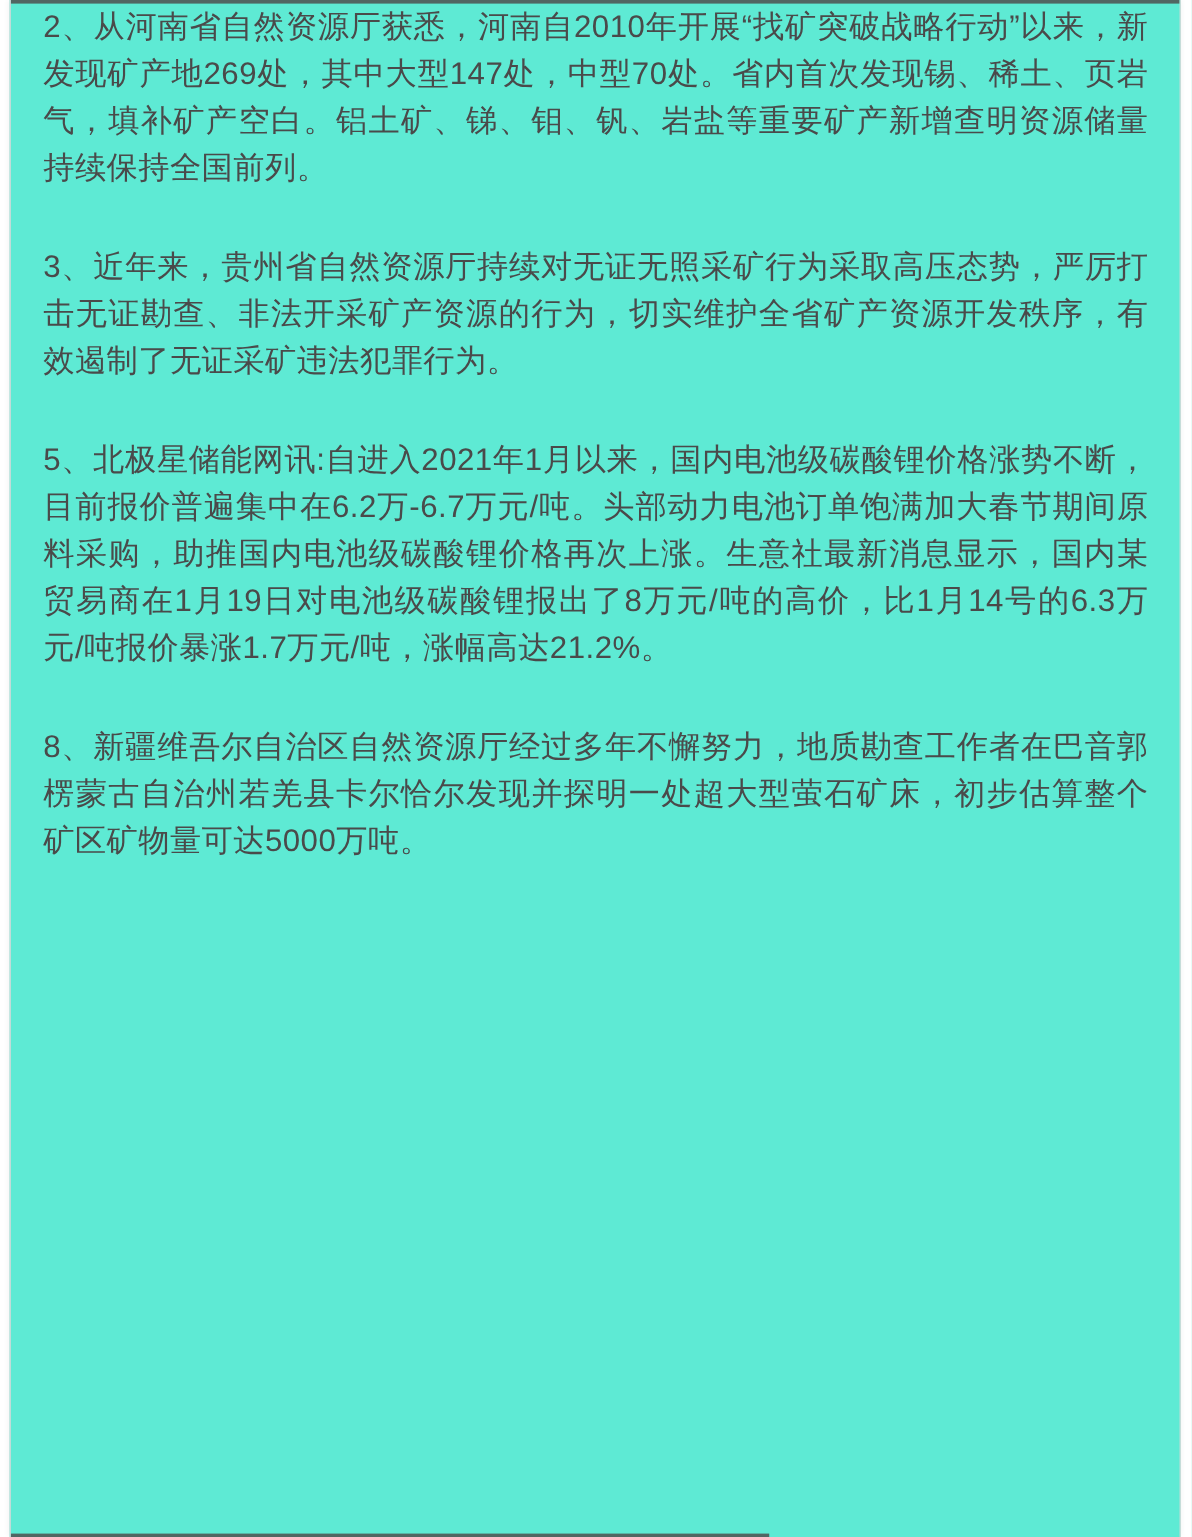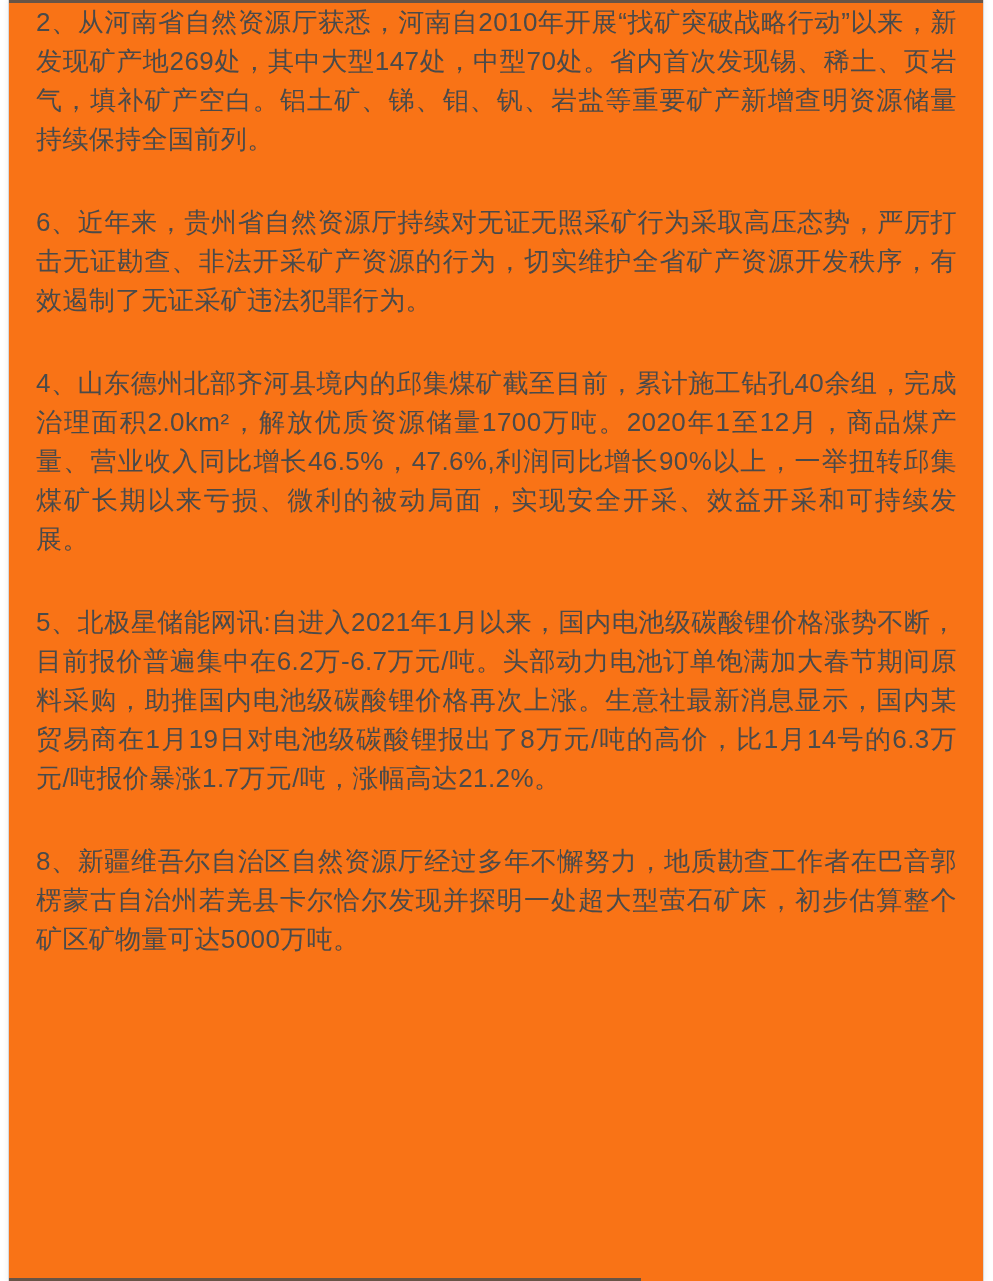--- a/index.html
+++ b/index.html
@@ -13,21 +13,21 @@
     position: relative;
     overflow: hidden;
     font-family: "Liberation Sans", "DejaVu Sans", sans-serif;
   }
   .page-column {
     position: absolute;
     top: 0;
     bottom: 0;
     left: 8px;
     right: 9px;
-    background: #f97316;
+    background: #5eead4;
     border-left: 1px solid #d9d9d9;
     border-right: 1px solid #d9d9d9;
     box-shadow: -2px 0 4px rgba(0,0,0,0.04), 2px 0 4px rgba(0,0,0,0.04);
     overflow: hidden;
   }
   .article {
     padding: 3px 26px 0 27px;
   }
   .article p {
     margin: 0 0 44px 0;
@@ -57,20 +57,19 @@
     width: 632px;
     height: 3px;
   }
 </style>
 </head>
 <body>
 
 <div class="page-column">
   <div class="article">
     <p>2、从河南省自然资源厅获悉，河南自2010年开展“找矿突破战略行动”以来，新发现矿产地269处，其中大型147处，中型70处。省内首次发现锡、稀土、页岩气，填补矿产空白。铝土矿、锑、钼、钒、岩盐等重要矿产新增查明资源储量持续保持全国前列。</p>
-    <p>6、近年来，贵州省自然资源厅持续对无证无照采矿行为采取高压态势，严厉打击无证勘查、非法开采矿产资源的行为，切实维护全省矿产资源开发秩序，有效遏制了无证采矿违法犯罪行为。</p>
-    <p>4、山东德州北部齐河县境内的邱集煤矿截至目前，累计施工钻孔40余组，完成治理面积2.0km²，解放优质资源储量1700万吨。2020年1至12月，商品煤产量、营业收入同比增长46.5%，47.6%,利润同比增长90%以上，一举扭转邱集煤矿长期以来亏损、微利的被动局面，实现安全开采、效益开采和可持续发展。</p>
+    <p>3、近年来，贵州省自然资源厅持续对无证无照采矿行为采取高压态势，严厉打击无证勘查、非法开采矿产资源的行为，切实维护全省矿产资源开发秩序，有效遏制了无证采矿违法犯罪行为。</p>
     <p>5、北极星储能网讯:自进入2021年1月以来，国内电池级碳酸锂价格涨势不断，目前报价普遍集中在6.2万-6.7万元/吨。头部动力电池订单饱满加大春节期间原料采购，助推国内电池级碳酸锂价格再次上涨。生意社最新消息显示，国内某贸易商在1月19日对电池级碳酸锂报出了8万元/吨的高价，比1月14号的6.3万元/吨报价暴涨1.7万元/吨，涨幅高达21.2%。</p>
     <p>8、新疆维吾尔自治区自然资源厅经过多年不懈努力，地质勘查工作者在巴音郭楞蒙古自治州若羌县卡尔恰尔发现并探明一处超大型萤石矿床，初步估算整个矿区矿物量可达5000万吨。</p>
   </div>
   <div class="cut-sliver top"></div>
   <div class="cut-sliver bottom"></div>
 </div>
 
 </body></html>

